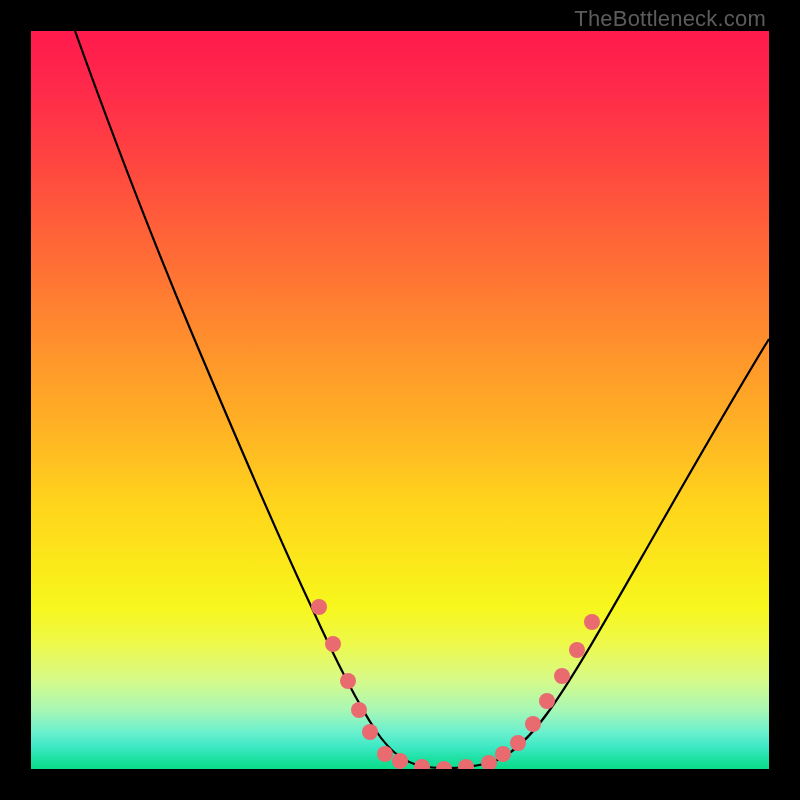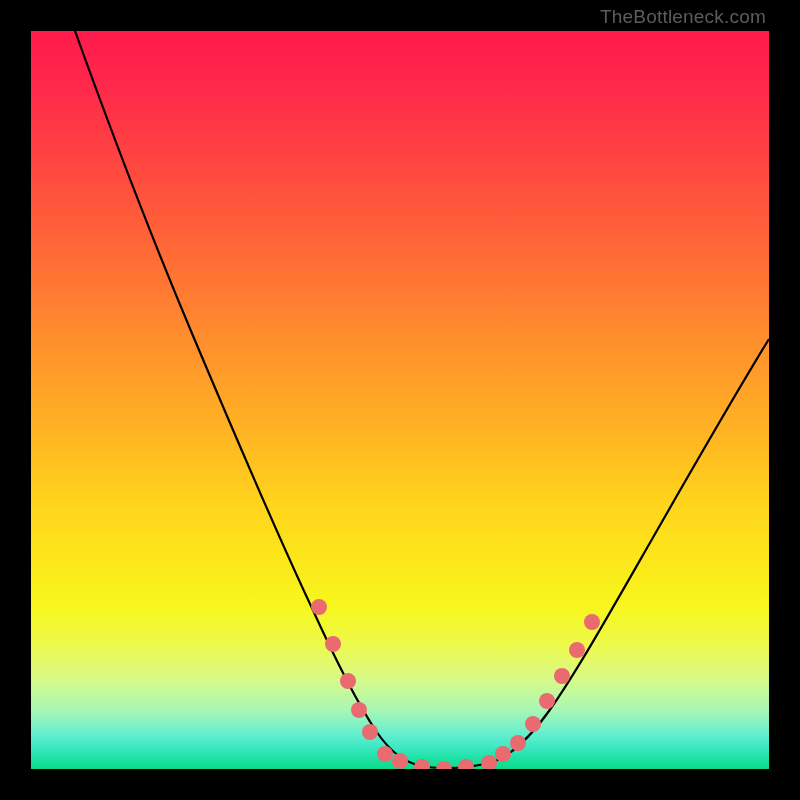--- a/index.html
+++ b/index.html
@@ -57,21 +57,21 @@
     left: 0;
     top: 0;
     width: 100%;
     height: 100%;
   }
   .watermark {
     position: absolute;
     top: 6px;
     right: 34px;
     color: #5c5c5c;
-    font-size: 19px;
+    font-size: 22px;
     font-weight: 500;
     letter-spacing: 0.2px;
     user-select: none;
   }
 </style>
 </head>
 <body>
 
 <div class="frame">
 

